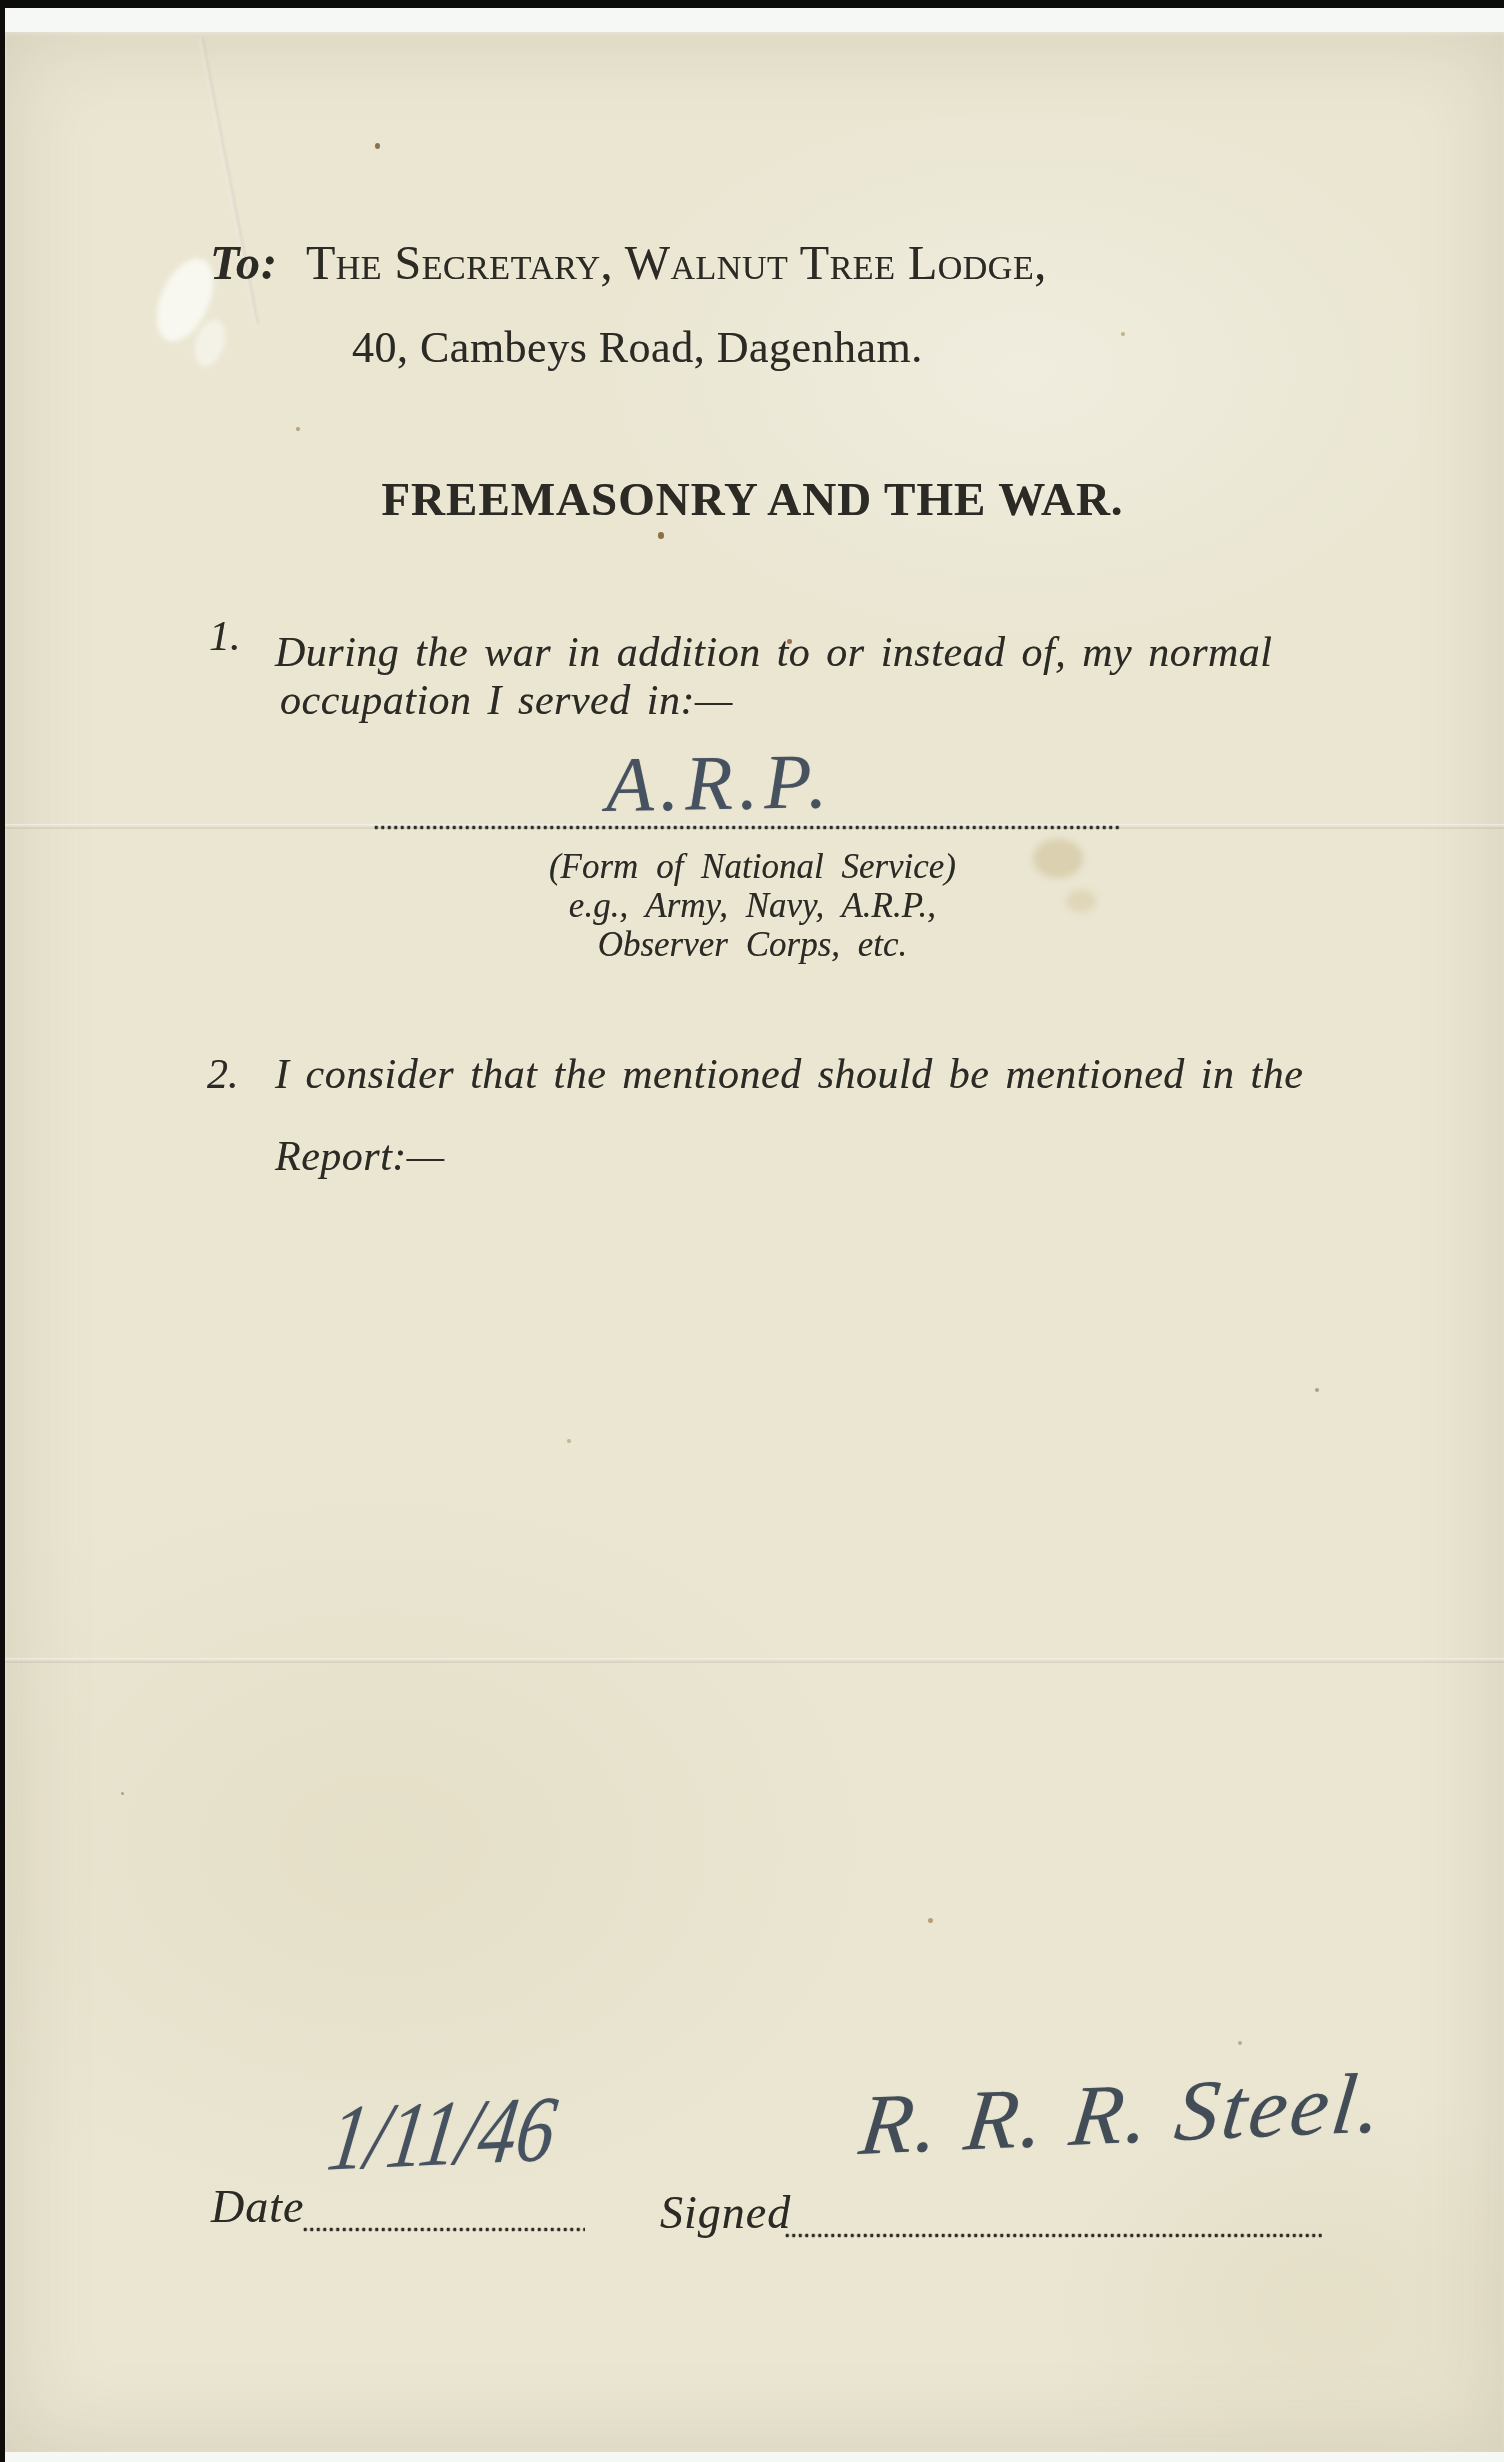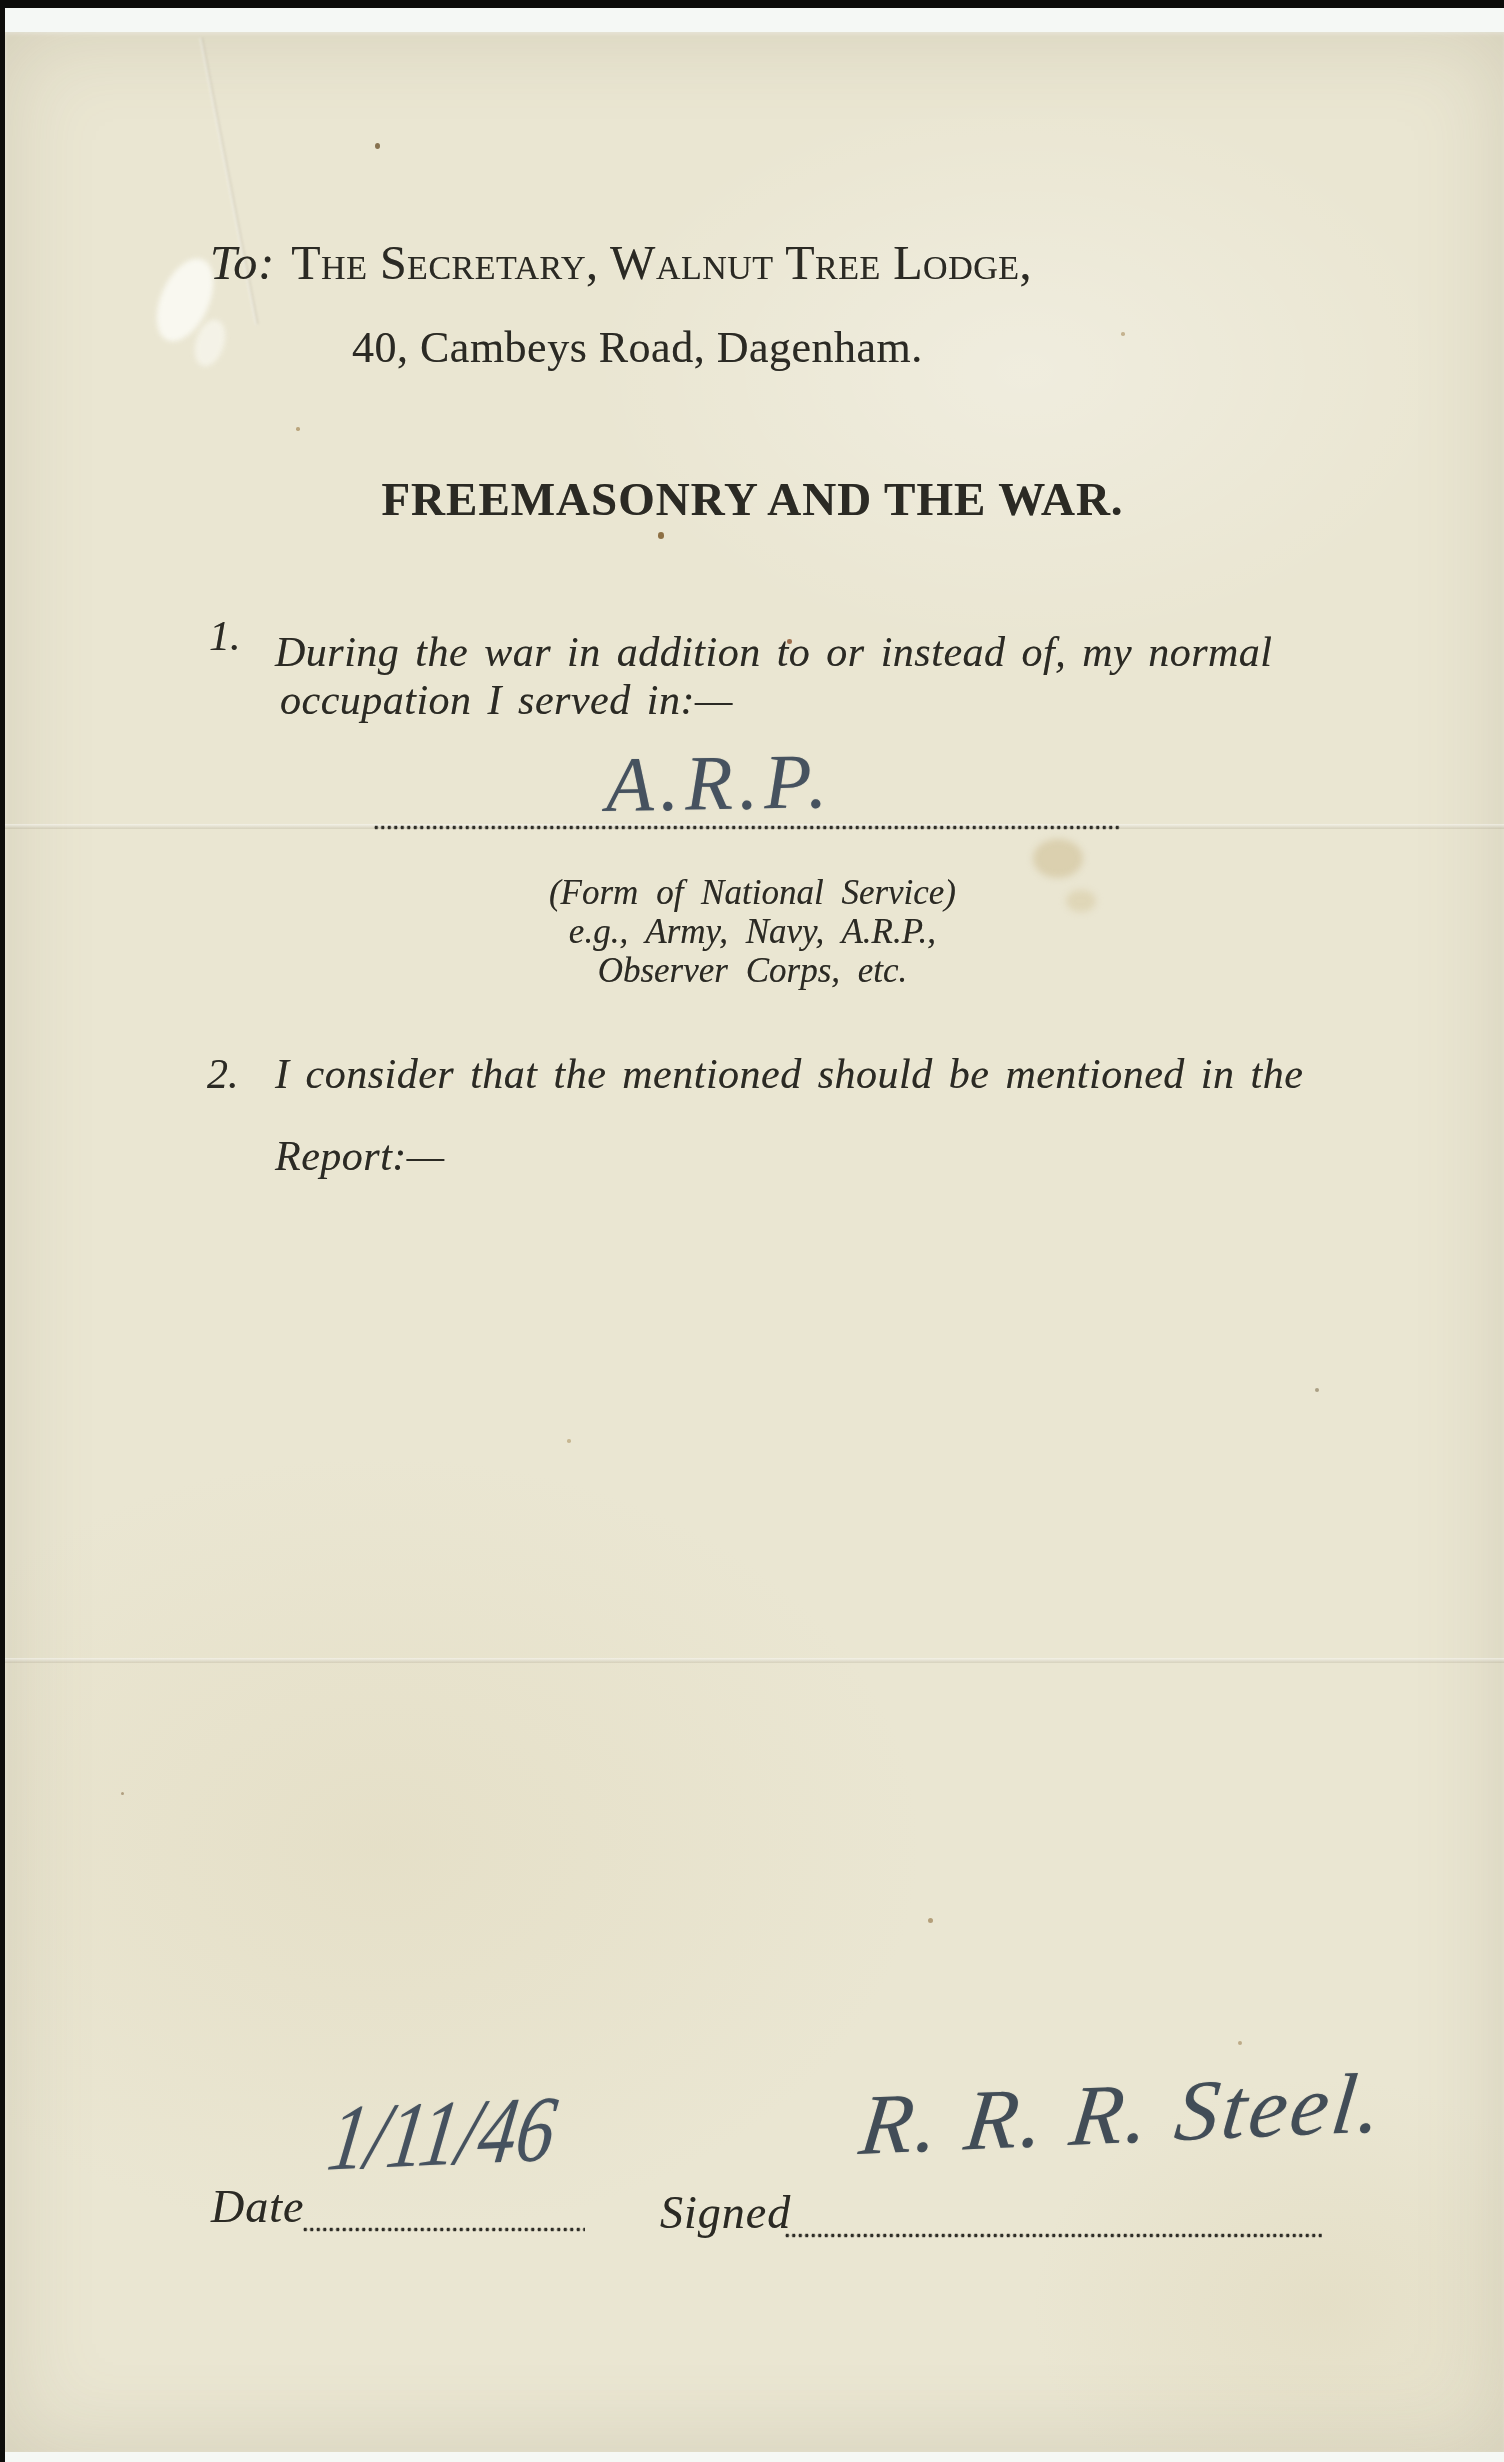--- a/index.html
+++ b/index.html
@@ -39,42 +39,42 @@
     background:linear-gradient(to right, rgba(255,255,255,.5), rgba(125,115,88,.20));
     filter:blur(1px);}
   .damage{position:absolute;background:rgba(252,252,248,.8);border-radius:50%;filter:blur(2.5px);}
   .speck{position:absolute;border-radius:50%;}
   .blot{position:absolute;border-radius:50%;filter:blur(3.5px);}
 
   .print{position:absolute;white-space:nowrap;text-shadow:0 0 0.5px rgba(43,42,36,.45);}
   .sc{font-variant:small-caps;letter-spacing:0.5px;}
 
   .addr1{top:235px;left:210px;font-size:48px;}
-  .addr1 .to{font-style:italic;margin-right:16px;letter-spacing:1px;}
+  .addr1 .to{font-style:italic;margin-right:28px;letter-spacing:1px;font-weight:bold;}
   .addr2{top:322px;left:352px;font-size:44px;letter-spacing:0.5px;}
   .title{top:472px;left:0;right:0;text-align:center;font-size:47px;font-weight:bold;letter-spacing:1px;}
 
   .qnum{font-size:42px;font-style:italic;}
   .qline{font-size:42px;font-style:italic;word-spacing:5px;letter-spacing:0.5px;}
   .q1num{top:612px;left:209px;}
   .q1l1{top:612px;left:275px;margin-top:16px;}
   .q1l2{top:676px;left:280px;}
   .q2num{top:1050px;left:207px;}
   .q2l1{top:1050px;left:275px;}
   .q2l2{top:1132px;left:275px;}
 
   .hand{position:absolute;white-space:nowrap;font-style:italic;color:var(--ink-hand);}
   .arp{top:738px;left:0;right:0;text-align:center;font-size:78px;letter-spacing:6px;
        transform:translateX(-33px) rotate(-1deg);text-shadow:0 0 1px rgba(70,82,95,.4);}
   .dots{position:absolute;height:7px;
     background-image:radial-gradient(circle, var(--ink-dots) 1.7px, rgba(0,0,0,0) 2px);
     background-size:6.5px 6.5px;background-repeat:repeat-x;background-position:left center;}
   .ansdots{top:824px;left:373px;width:748px;}
   .cap{position:absolute;left:0;right:0;text-align:center;font-style:italic;font-size:35px;
-       word-spacing:9px;white-space:nowrap;text-shadow:0 0 0.5px rgba(43,42,36,.45);margin-top:26px;}
+       word-spacing:9px;white-space:nowrap;text-shadow:0 0 0.5px rgba(43,42,36,.45);}
   .cap1{top:847px;}
   .cap2{top:886px;}
   .cap3{top:925px;}
 
   .flabel{font-size:46px;font-style:italic;letter-spacing:1px;}
   .datelabel{top:2180px;left:211px;}
   .datedots{top:2226px;left:302px;width:283px;}
   .dateval{top:2106px;left:322px;font-size:75px;
            transform:skewX(-10deg) scaleY(1.25) rotate(-2deg);transform-origin:left bottom;
            text-shadow:0 0 1px rgba(70,82,95,.35);}

